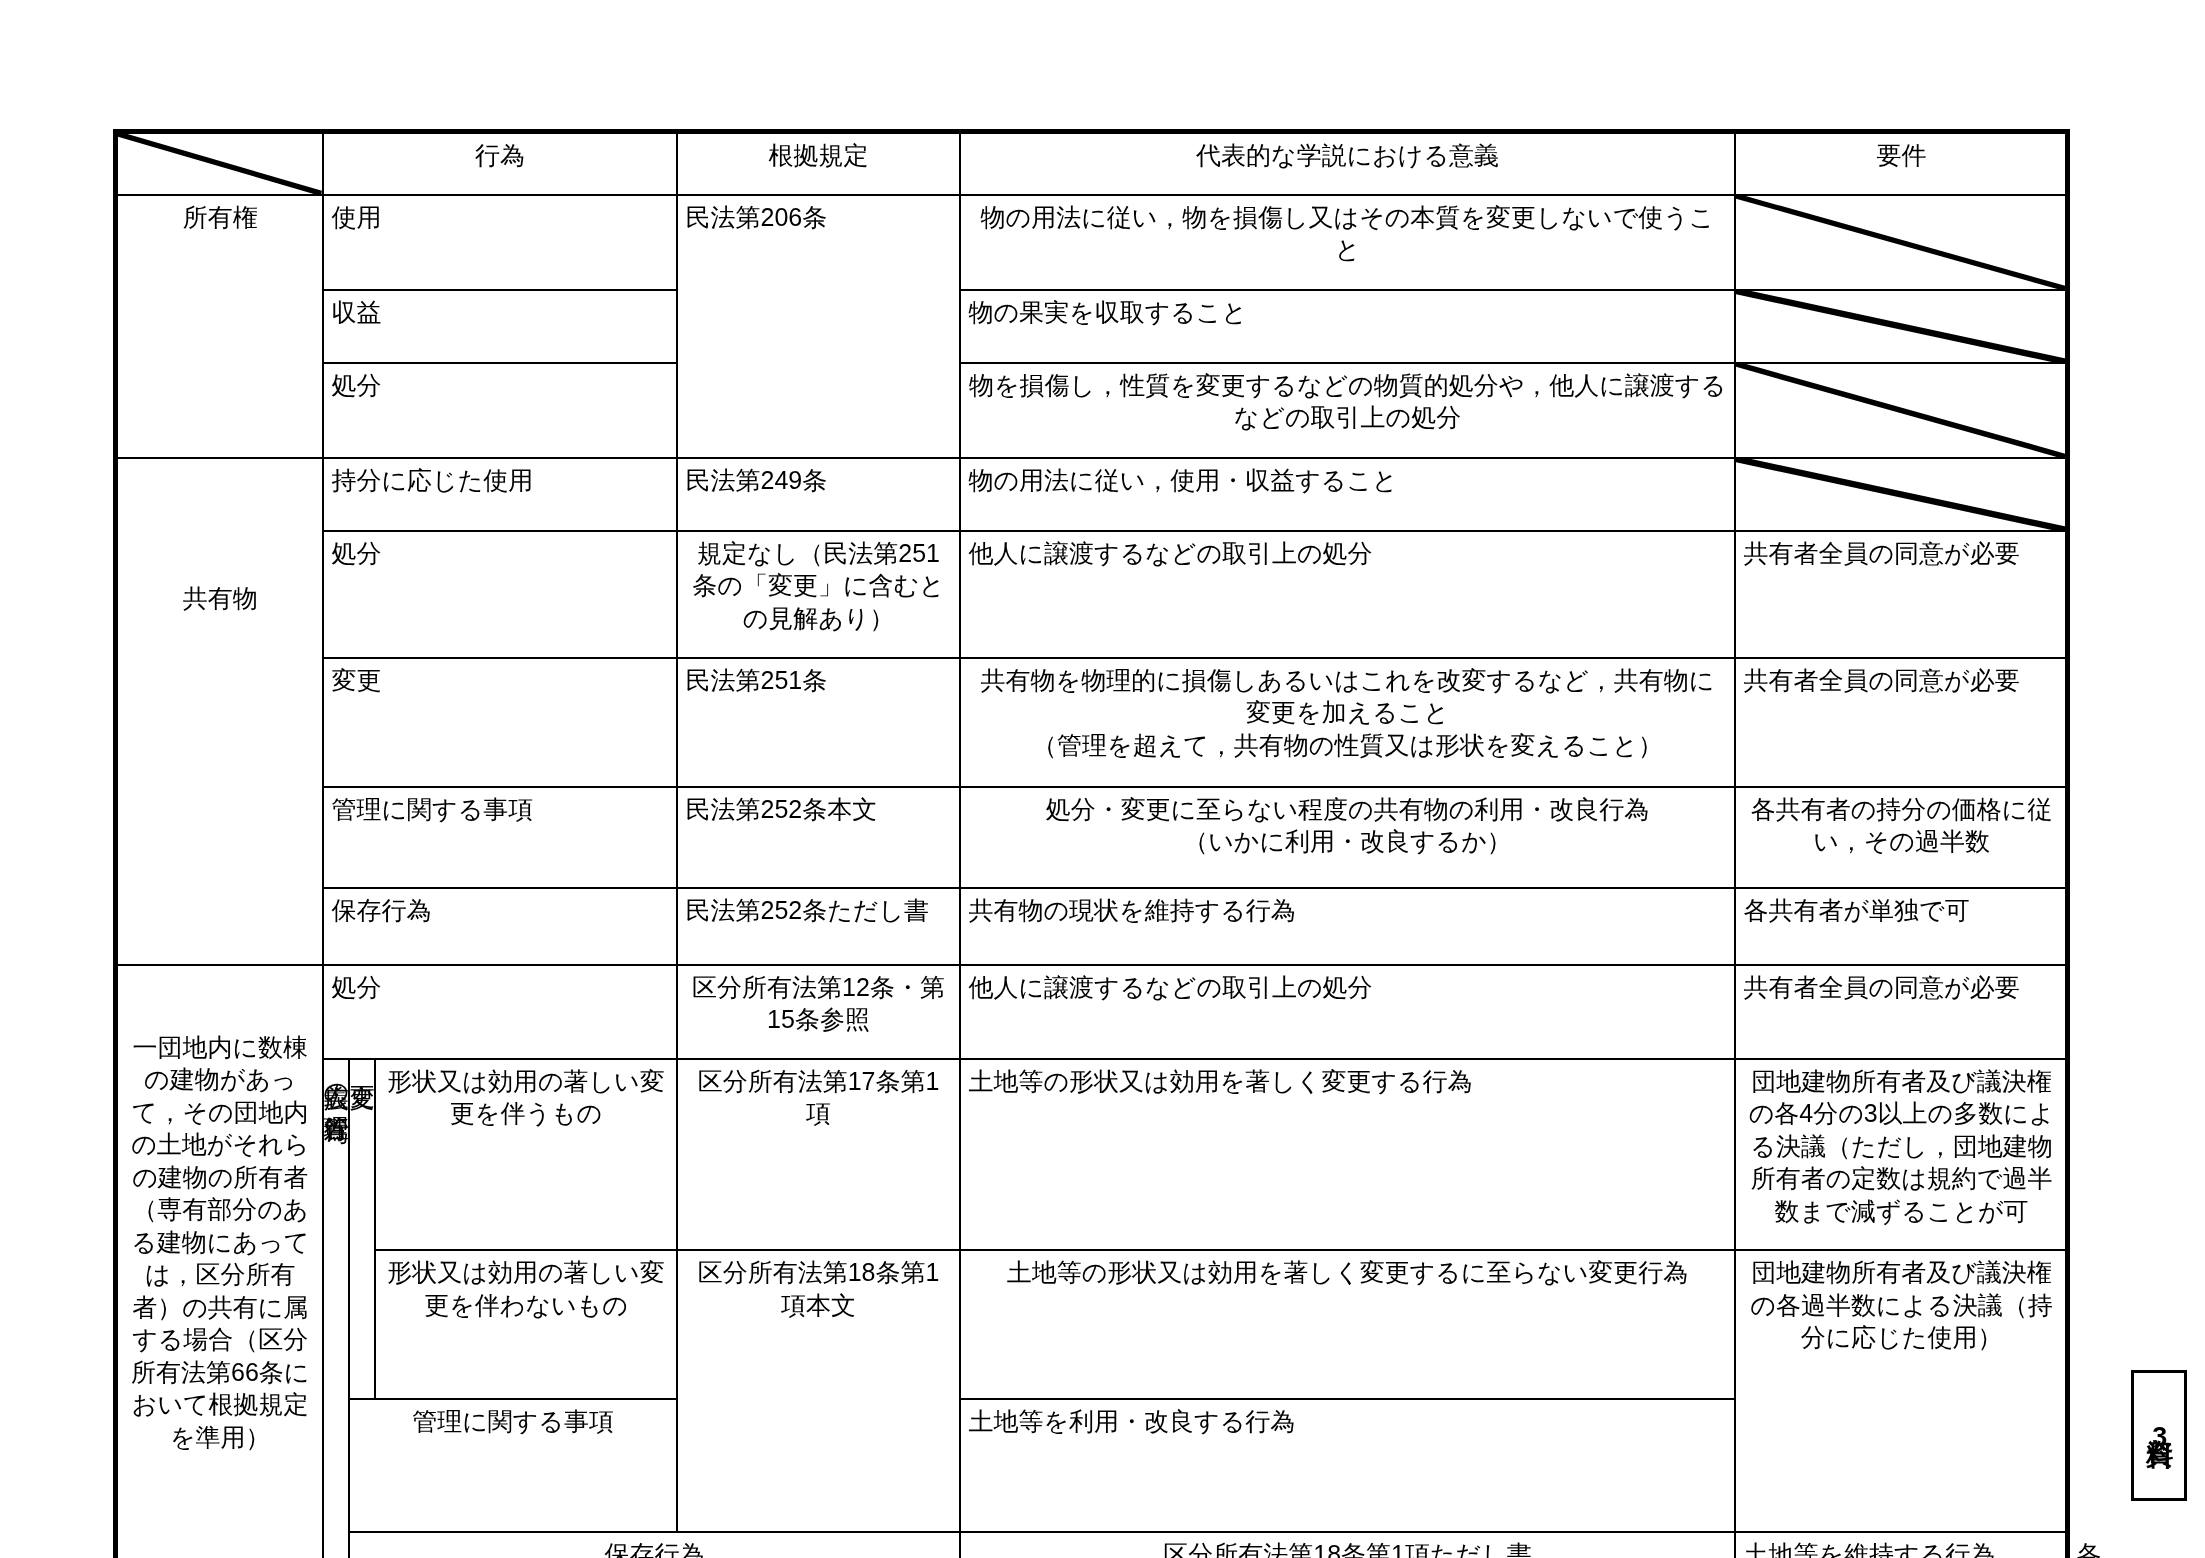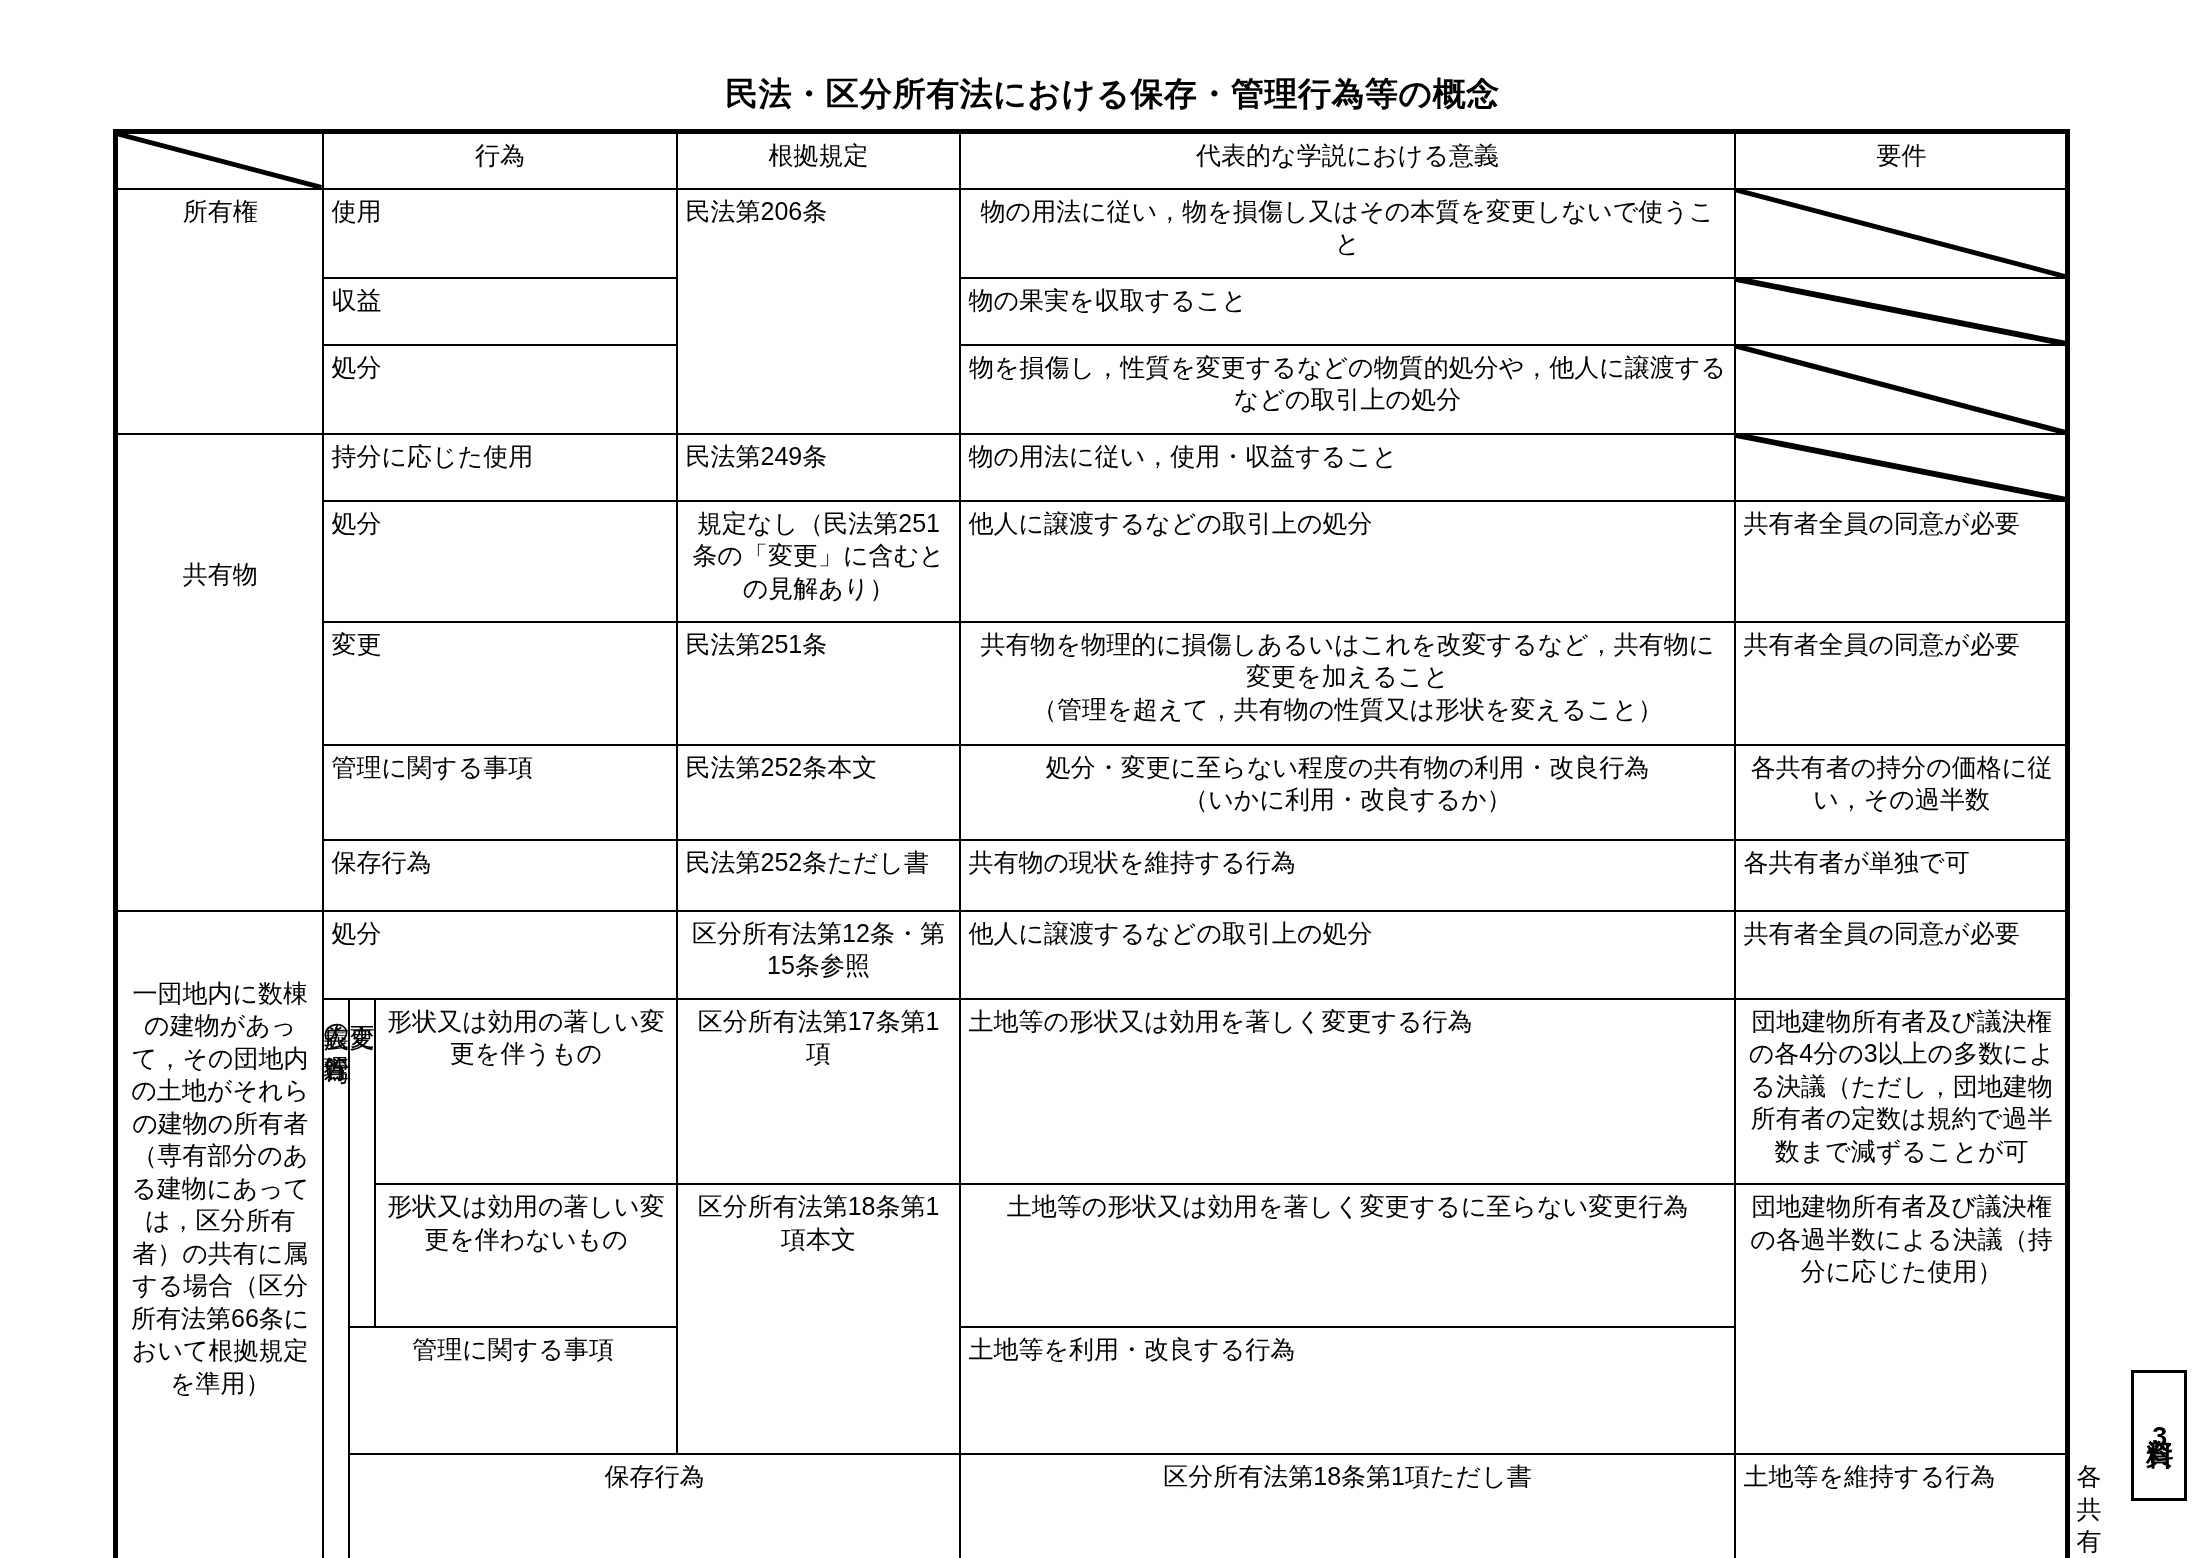--- a/index.html
+++ b/index.html
@@ -35,21 +35,21 @@
   }
   table.main{
     border-collapse:collapse;
     table-layout:fixed;
     width:1952px;
     background:#fff;
   }
   table.main td{
     border:2px solid #000;
     vertical-align:top;
-    padding:5px 7px 16px 8px;
+    padding:5px 7px 22px 8px;
     font-size:25px;
     line-height:1.30;
     position:relative;
     word-break:break-all;
   }
   
   .table-wrap{ box-shadow:0 0 0 0 transparent; }
   table.main{ border:5px solid #000; }
 
   
@@ -121,23 +121,20 @@
     justify-content:center;
   }
   .side-tab .vtext{ font-size:27px; font-weight:bold; letter-spacing:2px;}
   .tight{line-height:1.26;text-align:center;}
 </style>
 </head>
 <body>
 
 <div id="page">
 
-  <div class="doc-title">
-    <span class="doc-title-shift">民法・区分所有法における保存・管理行為等の概念</span>
-  </div>
 
   <div class="table-wrap">
     <table class="main">
       <colgroup>
         <col class="c0">
           <col class="c1">
           <col class="c2">
           <col class="c3">
           <col class="c4">
           <col class="c5">

